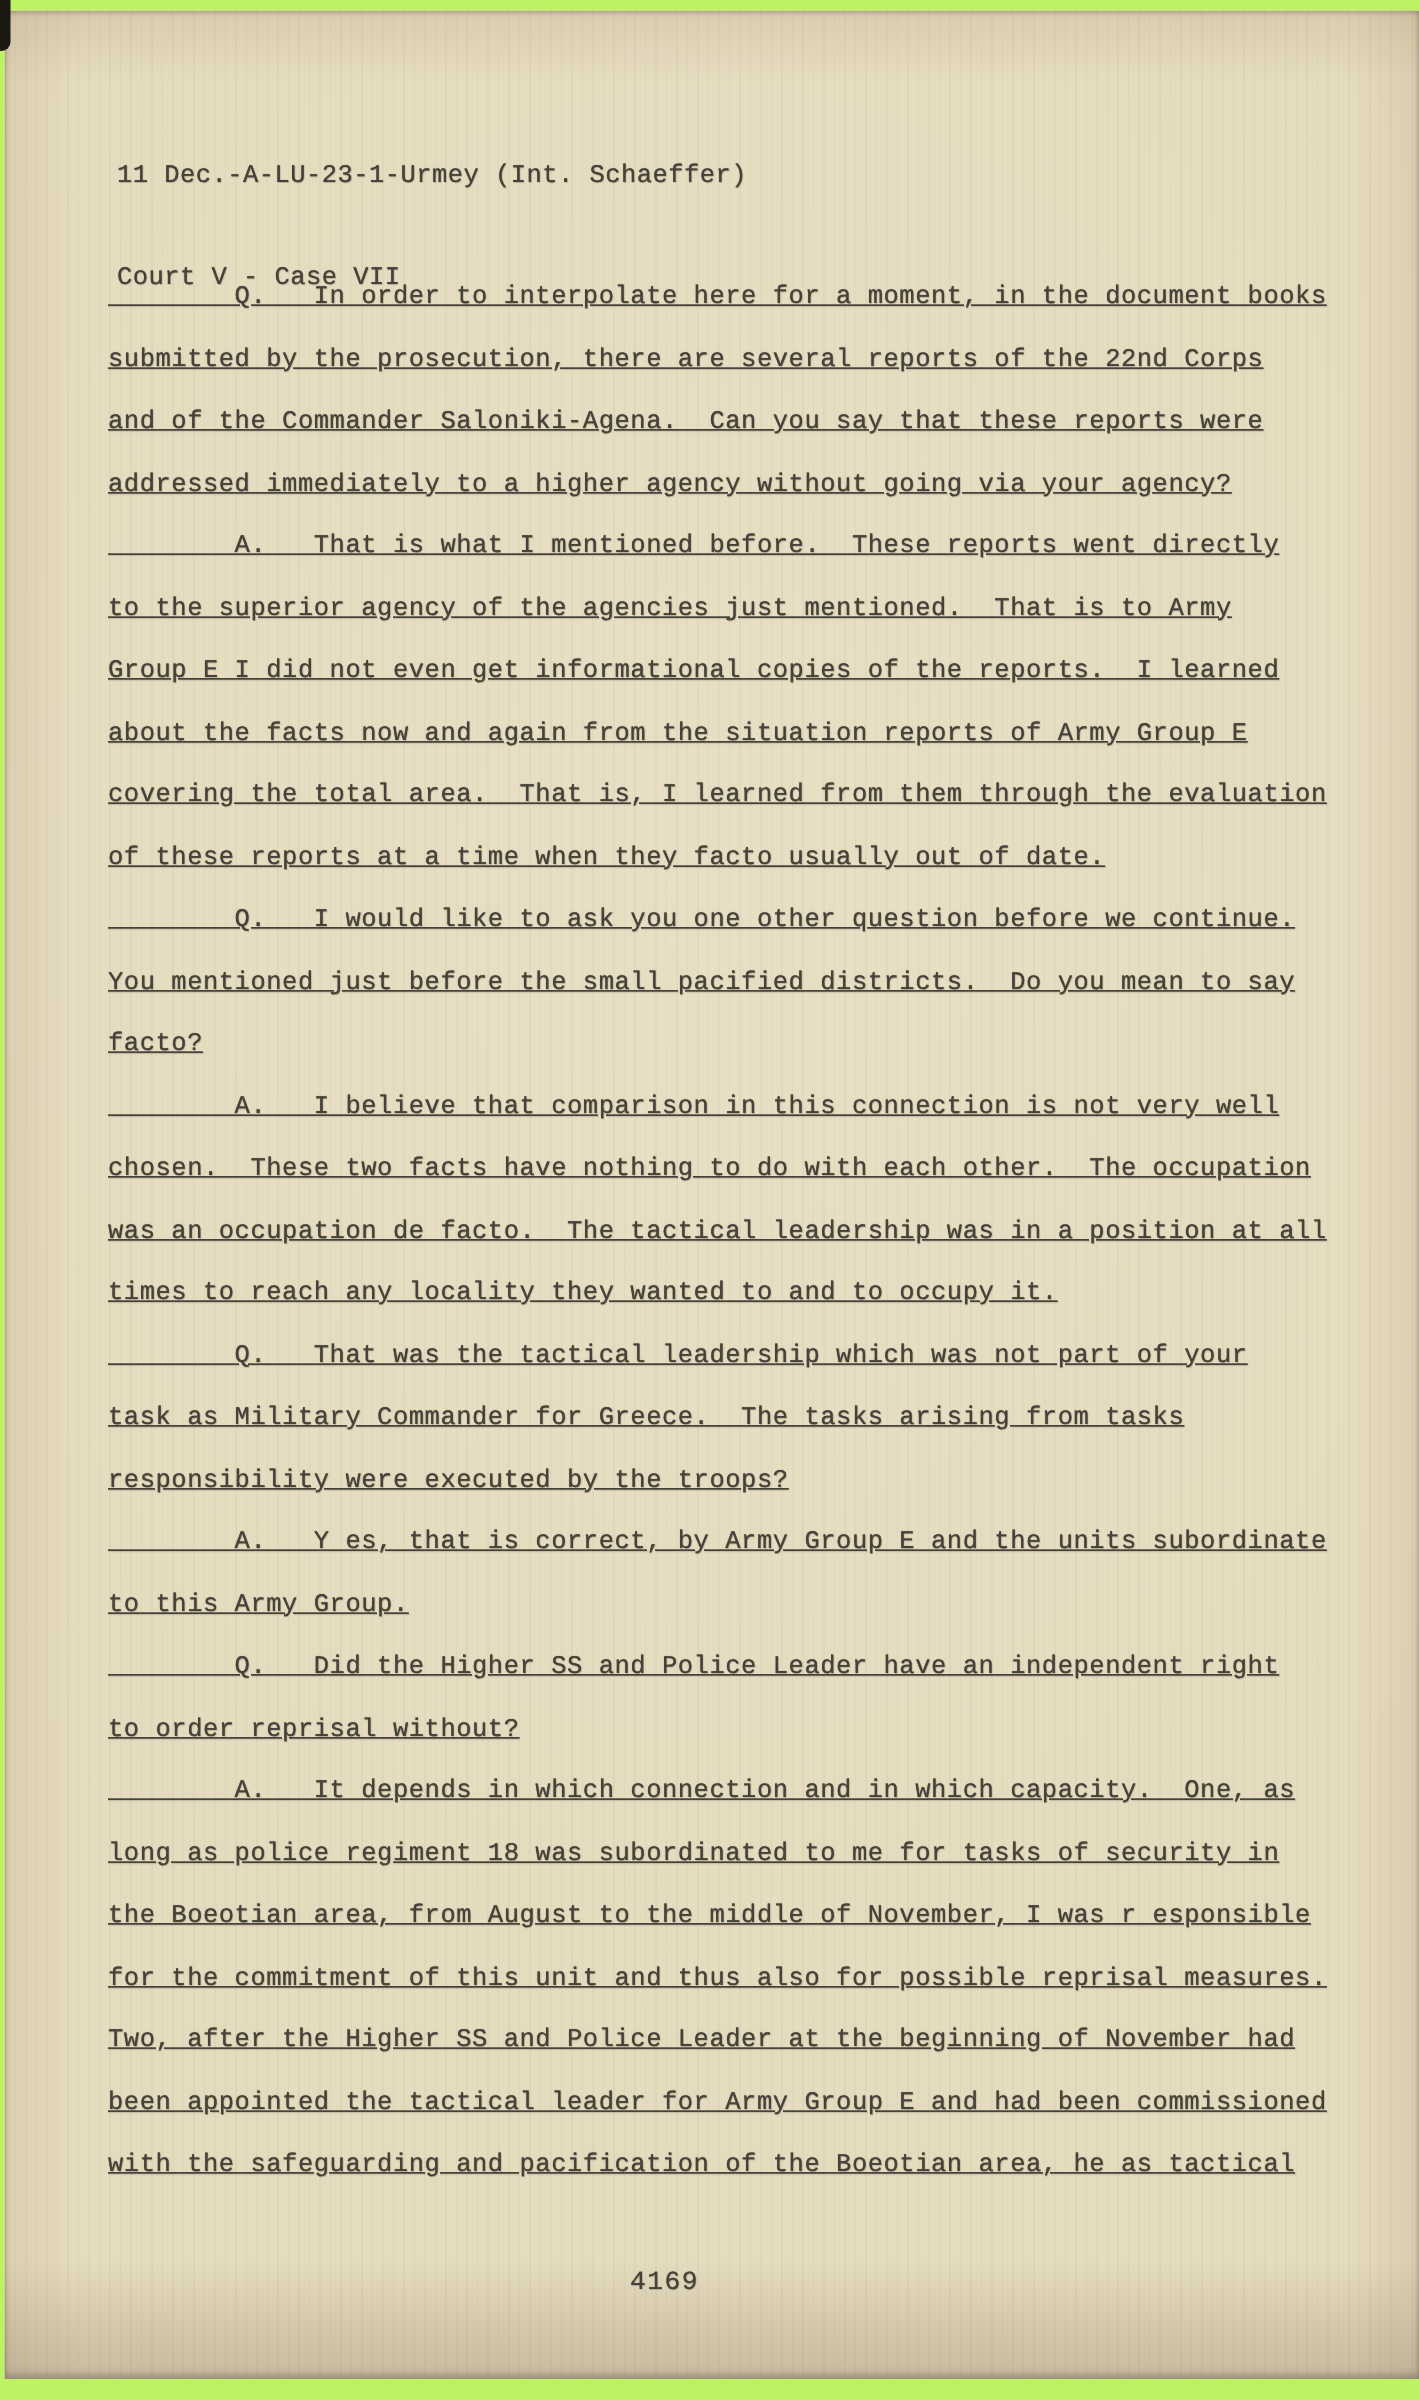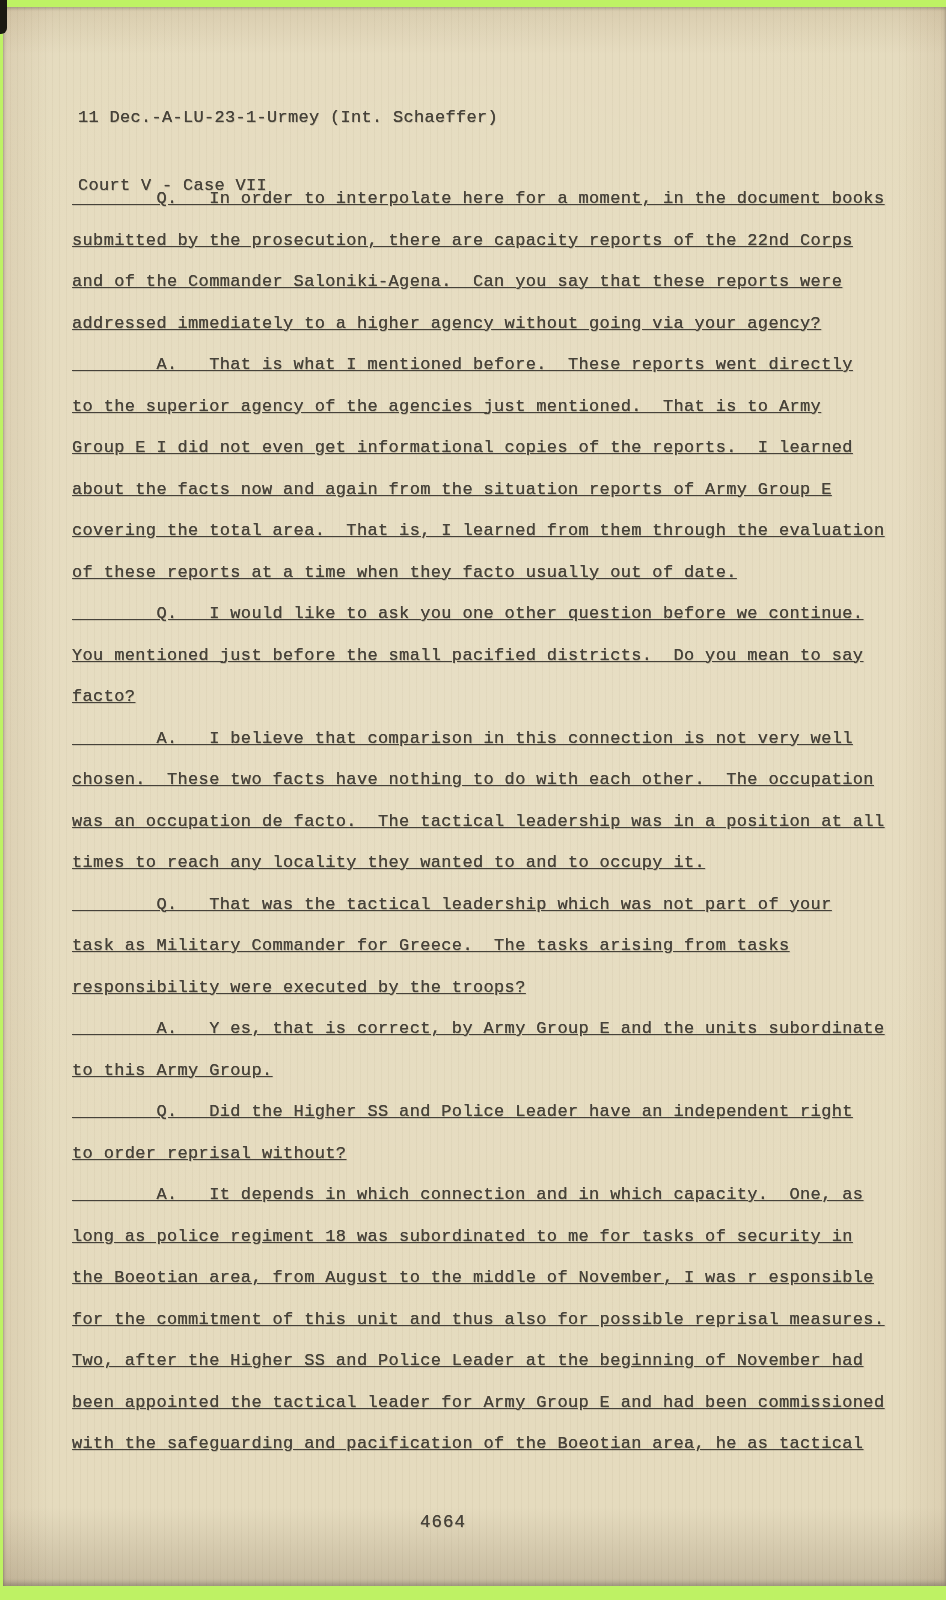--- a/index.html
+++ b/index.html
@@ -84,21 +84,21 @@
 
 <div class="scan">
   <div class="paper">
     <div class="header typed">
       <div>11 Dec.-A-LU-23-1-Urmey (Int. Schaeffer)</div>
       <div>Court V - Case VII</div>
     </div>
 
     <div class="body-lines typed">
         <div class="line">        Q.   In order to interpolate here for a moment, in the document books</div>
-        <div class="line">submitted by the prosecution, there are capacity reports of the 22nd Corps</div>
+        <div class="line">submitted by the prosecution, there are several reports of the 22nd Corps</div>
         <div class="line">and of the Commander Saloniki-Agena.  Can you say that these reports were</div>
         <div class="line">addressed immediately to a higher agency without going via your agency?</div>
         <div class="line">        A.   That is what I mentioned before.  These reports went directly</div>
         <div class="line">to the superior agency of the agencies just mentioned.  That is to Army</div>
         <div class="line">Group E I did not even get informational copies of the reports.  I learned</div>
         <div class="line">about the facts now and again from the situation reports of Army Group E</div>
         <div class="line">covering the total area.  That is, I learned from them through the evaluation</div>
         <div class="line">of these reports at a time when they facto usually out of date.</div>
         <div class="line">        Q.   I would like to ask you one other question before we continue.</div>
         <div class="line">You mentioned just before the small pacified districts.  Do you mean to say</div>
@@ -116,16 +116,16 @@
         <div class="line">to order reprisal without?</div>
         <div class="line">        A.   It depends in which connection and in which capacity.  One, as</div>
         <div class="line">long as police regiment 18 was subordinated to me for tasks of security in</div>
         <div class="line">the Boeotian area, from August to the middle of November, I was r esponsible</div>
         <div class="line">for the commitment of this unit and thus also for possible reprisal measures.</div>
         <div class="line">Two, after the Higher SS and Police Leader at the beginning of November had</div>
         <div class="line">been appointed the tactical leader for Army Group E and had been commissioned</div>
         <div class="line">with the safeguarding and pacification of the Boeotian area, he as tactical</div>
       </div>
 
-    <div class="page-number typed">4664</div>
+    <div class="page-number typed">4169</div>
   </div>
   <div class="corner-mark"></div>
 </div>
 
 </body></html>

